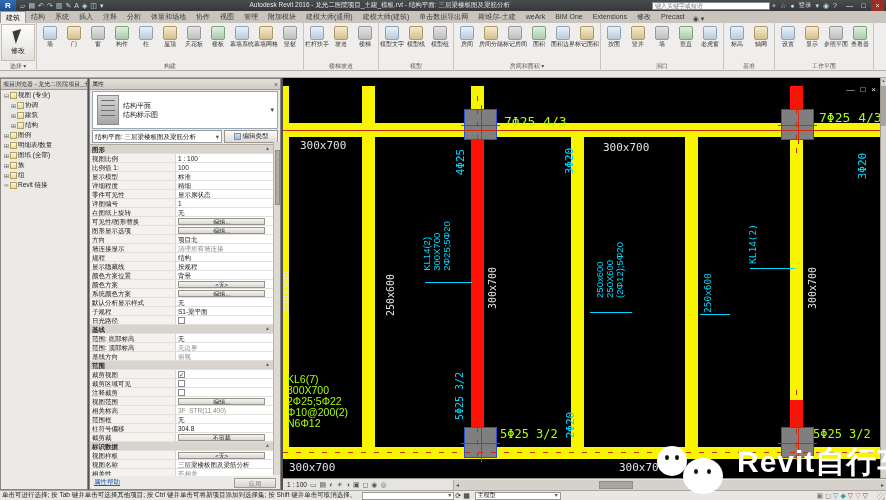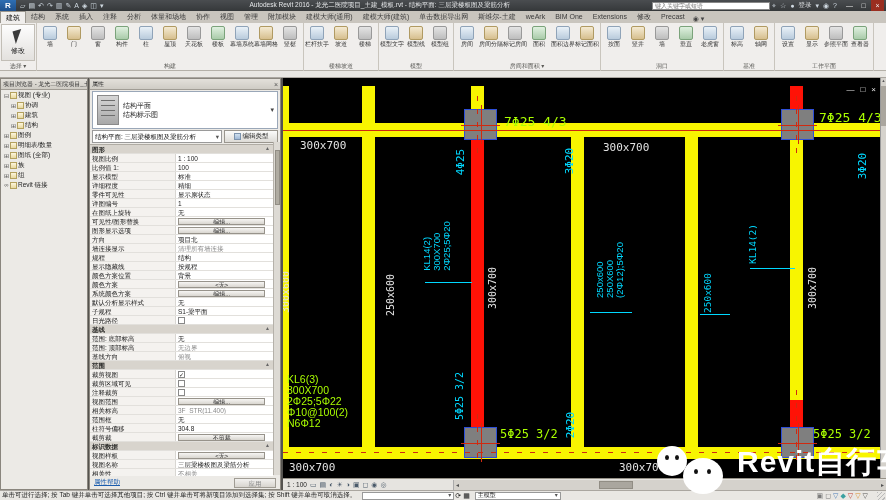--- a/index.html
+++ b/index.html
@@ -674,24 +674,24 @@
             <span>(2Φ12);5Φ20</span>
           </div>
           <div class="cad cC" style="font-size: 9.5px; font-family: &quot;DejaVu Sans Mono&quot;, &quot;DejaVu Sans&quot;, monospace; left: 425px; top: 215px; transform: translate(-50%, -50%) rotate(-90deg);">250x600</div>
           <div class="cad cC" style="font-size: 11px; font-family: &quot;DejaVu Sans Mono&quot;, &quot;DejaVu Sans&quot;, monospace; left: 288px; top: 347px; transform: translate(-50%, -50%) rotate(-90deg);">2Φ20</div>
           <div class="cad cC" style="font-size: 10px; font-family: &quot;DejaVu Sans Mono&quot;, &quot;DejaVu Sans&quot;, monospace; left: 177px; top: 318px; transform: translate(-50%, -50%) rotate(-90deg);">5Φ25 3/2</div>
           <div class="cad cG" style="font-size: 13px; font-family: &quot;DejaVu Sans Mono&quot;, &quot;DejaVu Sans&quot;, monospace; left: 221px; top: 37px;">7Φ25 4/3</div>
           <div class="cad cG" style="font-size: 13px; font-family: &quot;DejaVu Sans Mono&quot;, &quot;DejaVu Sans&quot;, monospace; left: 536px; top: 33px;">7Φ25 4/3</div>
           <div class="cad cG" style="font-size: 12px; font-family: &quot;DejaVu Sans Mono&quot;, &quot;DejaVu Sans&quot;, monospace; left: 217px; top: 350px;">5Φ25 3/2</div>
           <div class="cad cG" style="font-size: 12px; font-family: &quot;DejaVu Sans Mono&quot;, &quot;DejaVu Sans&quot;, monospace; left: 530px; top: 350px;">5Φ25 3/2</div>
           <div class="cad cG" style="font-size: 10.5px; font-family: &quot;DejaVu Sans Mono&quot;, &quot;DejaVu Sans&quot;, monospace; left: 4px; top: 296px;">
-            <span>KL6(3)</span>
+            <span>KL6(7)</span>
             <span>300X700</span>
             <span>2Φ25;5Φ22</span>
-            <span>Φ10@100(2)</span>
+            <span>Φ10@200(2)</span>
             <span>N6Φ12</span>
           </div>
         </div>
       <div id="dwin-ctl">
           <span>—</span>
           <span>□</span>
           <span>×</span>
         </div>
       <div id="vscroll">▲<div class="vthumb"></div></div>
       <div id="bottomstrip">

